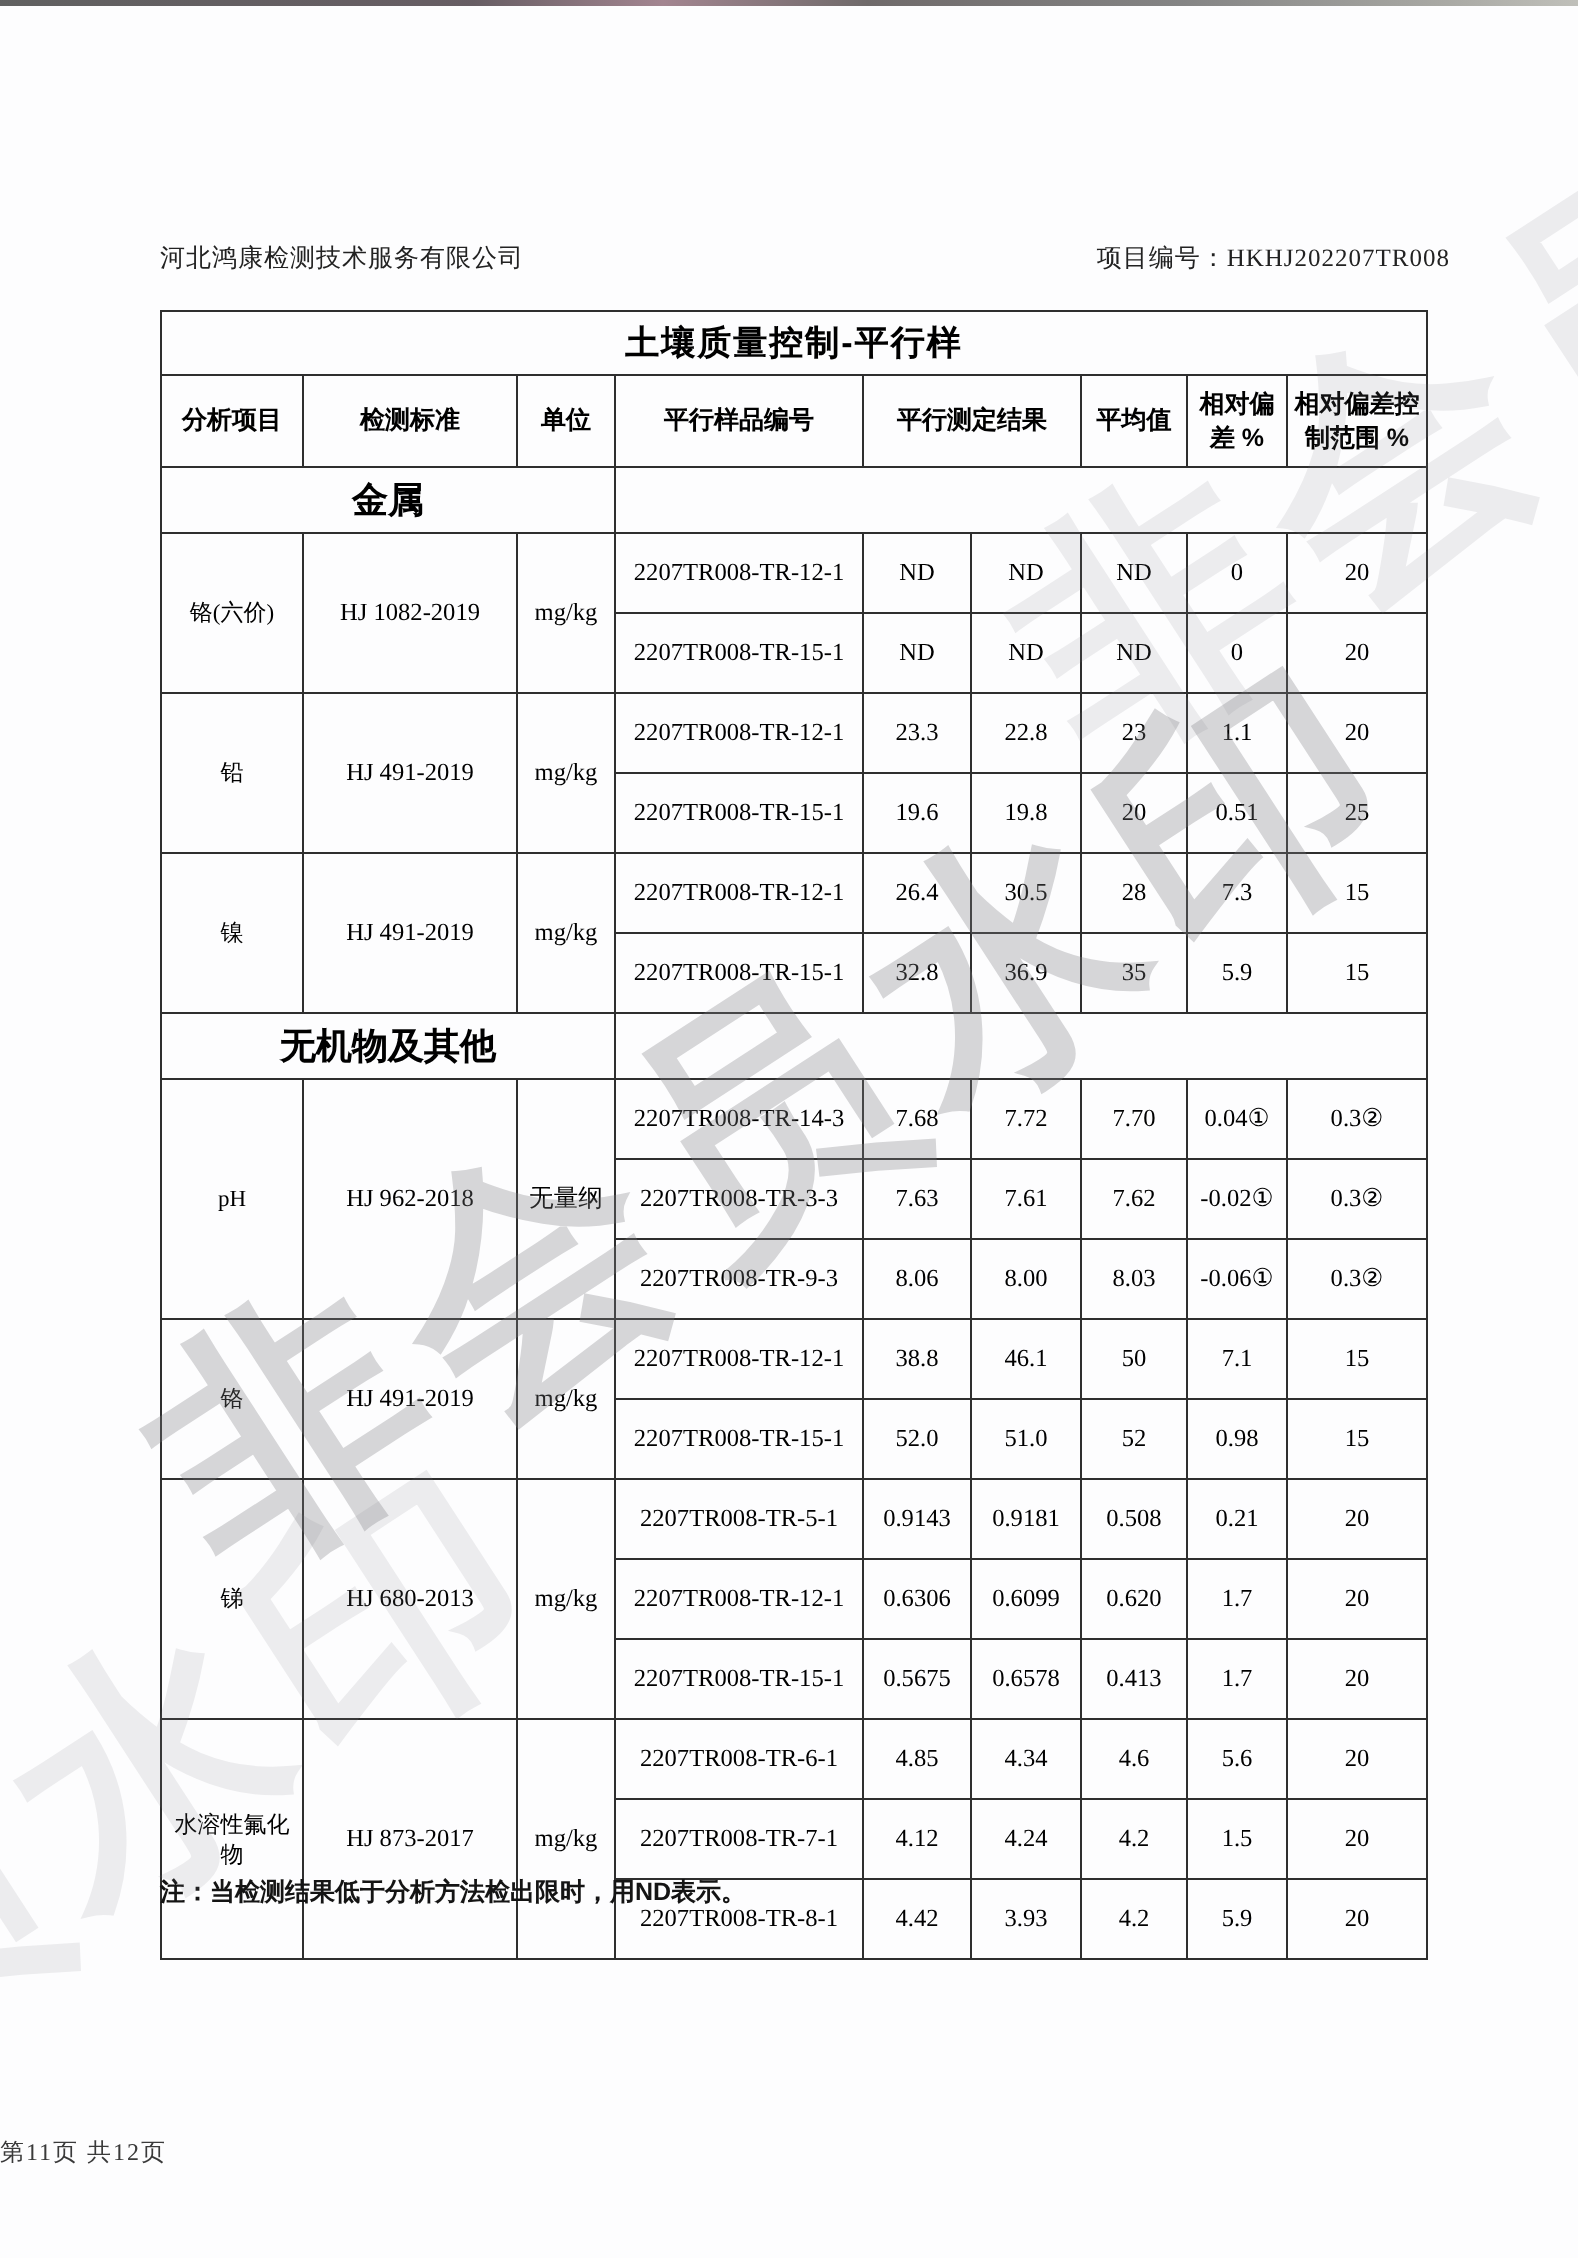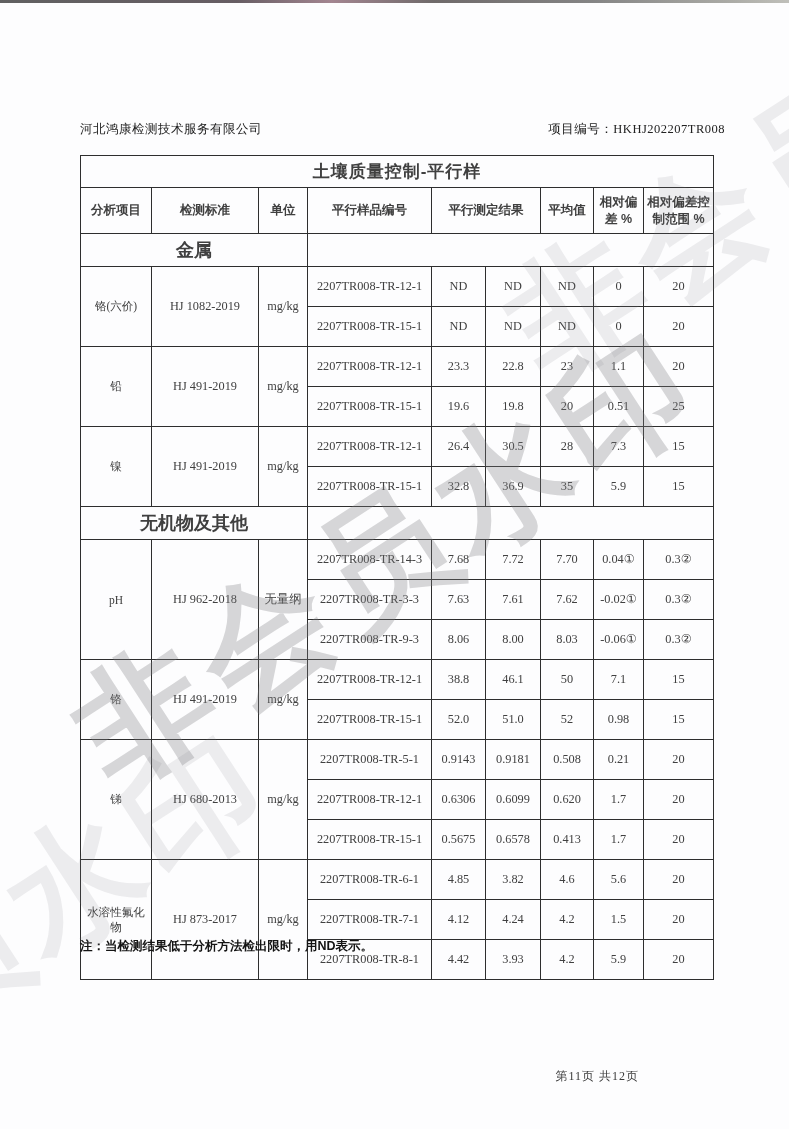--- a/index.html
+++ b/index.html
@@ -15,21 +15,21 @@
     opacity:.85;
   }
   .doc-header{
     position:absolute;left:80px;right:64px;top:121px;
     display:flex;justify-content:space-between;align-items:baseline;
     font-size:12.5px;letter-spacing:.5px;color:#222;
   }
   table.report{
     position:absolute;left:80px;top:155px;width:633px;
     border-collapse:collapse;table-layout:fixed;
-    font-size:12.3px;color:#404040;
+    font-size:12.3px;color:#000000;
   }
   table.report td,table.report th{
     border:1.5px solid #2e2e2e;
     text-align:center;vertical-align:middle;
     padding:1px 2px;overflow:hidden;
   }
   tr.title-row td{
     height:29px;
     font-family:"Liberation Sans","DejaVu Sans",sans-serif;
     font-weight:bold;font-size:17px;letter-spacing:1px;
@@ -47,21 +47,21 @@
   tr.data-row{height:40px;}
   td.analyte-cell{font-size:11.5px;}
   .notes{
     position:absolute;left:80px;top:938px;width:634px;
     font-family:"Liberation Sans","DejaVu Sans",sans-serif;
     font-weight:bold;font-size:12.5px;color:#141414;
   }
   .notes .note-line{margin:0 0 17px 0;}
   .page-footer{
     position:absolute;left:0;top:1068px;width:639px;
-    text-align:right;font-size:12px;color:#3a3a3a;letter-spacing:1px;
+    text-align:left;font-size:12px;color:#3a3a3a;letter-spacing:1px;
   }
   .watermark{
     position:absolute;white-space:nowrap;pointer-events:none;z-index:6;
     font-family:"Liberation Sans","DejaVu Sans",sans-serif;
     font-weight:bold;font-size:132px;letter-spacing:10px;
     color:rgba(125,125,128,0.30);
     transform:translate(-50%,-50%) rotate(-33deg);
   }
   .watermark.tile-b{left:820px;top:150px;color:rgba(125,125,128,0.13);}
   .watermark.tile-c{left:-40px;top:960px;color:rgba(125,125,128,0.13);}
@@ -242,21 +242,21 @@
         <td>0.413</td>
         <td>1.7</td>
         <td>20</td>
       </tr>
       <tr class="data-row">
         <td rowspan="3" class="analyte-cell">水溶性氟化物</td>
         <td rowspan="3">HJ 873-2017</td>
         <td rowspan="3">mg/kg</td>
         <td>2207TR008-TR-6-1</td>
         <td>4.85</td>
-        <td>3.82</td>
+        <td>4.34</td>
         <td>4.6</td>
         <td>5.6</td>
         <td>20</td>
       </tr>
       <tr class="data-row">
         <td>2207TR008-TR-7-1</td>
         <td>4.12</td>
         <td>4.24</td>
         <td>4.2</td>
         <td>1.5</td>

